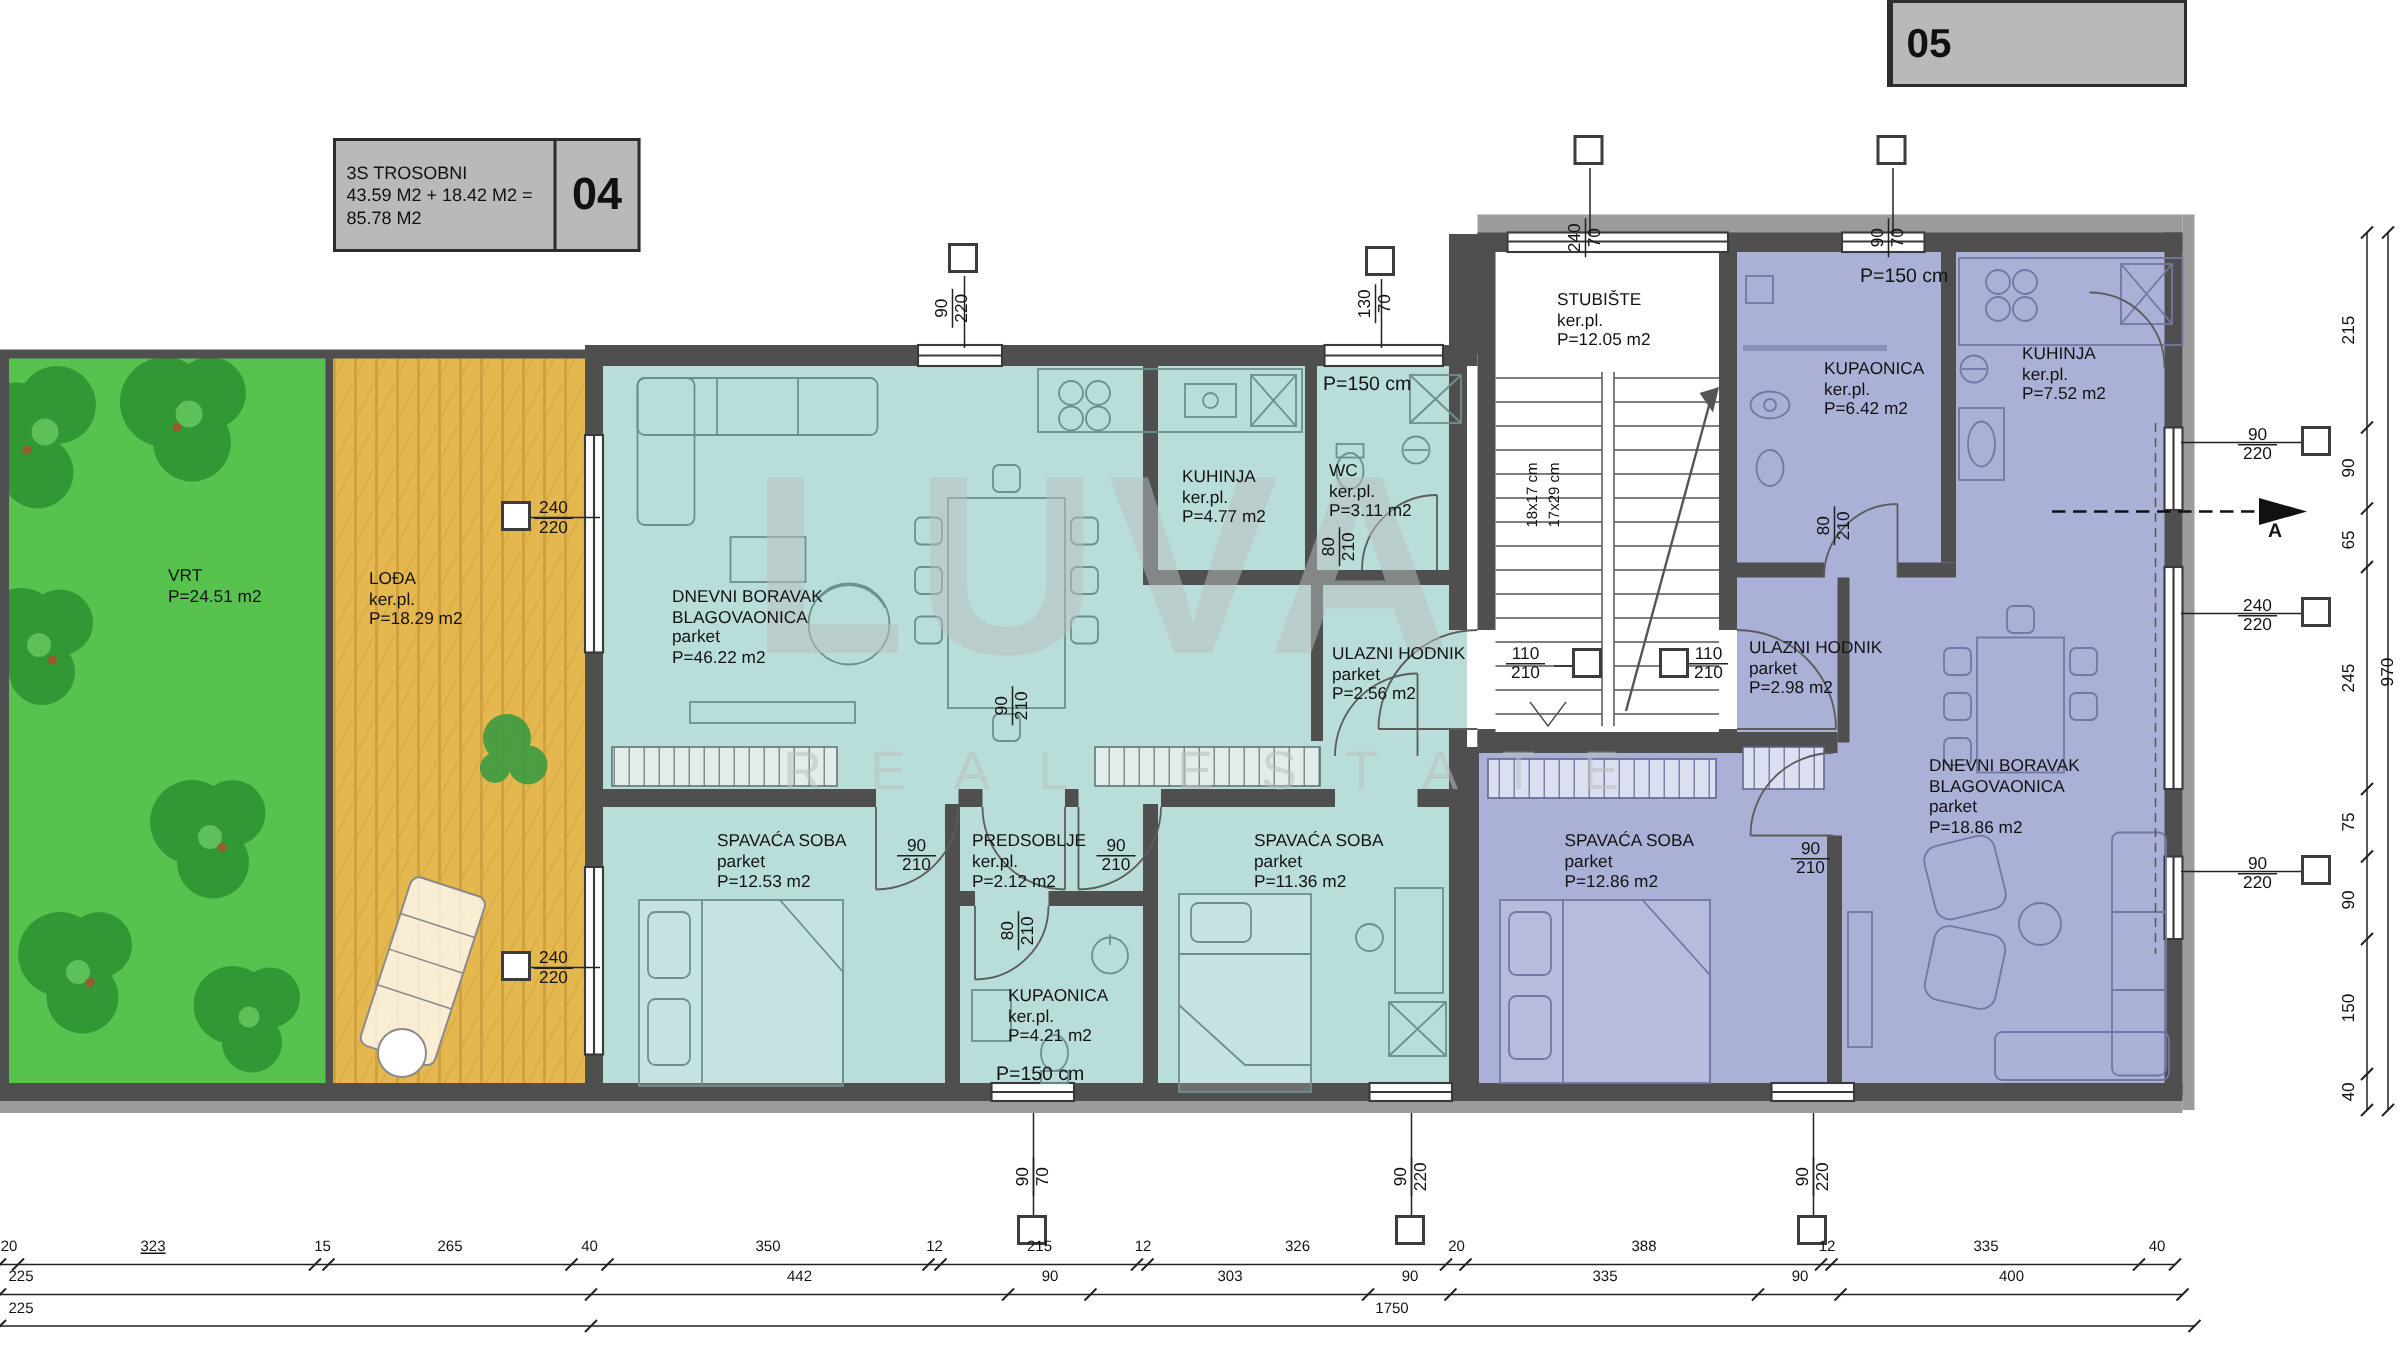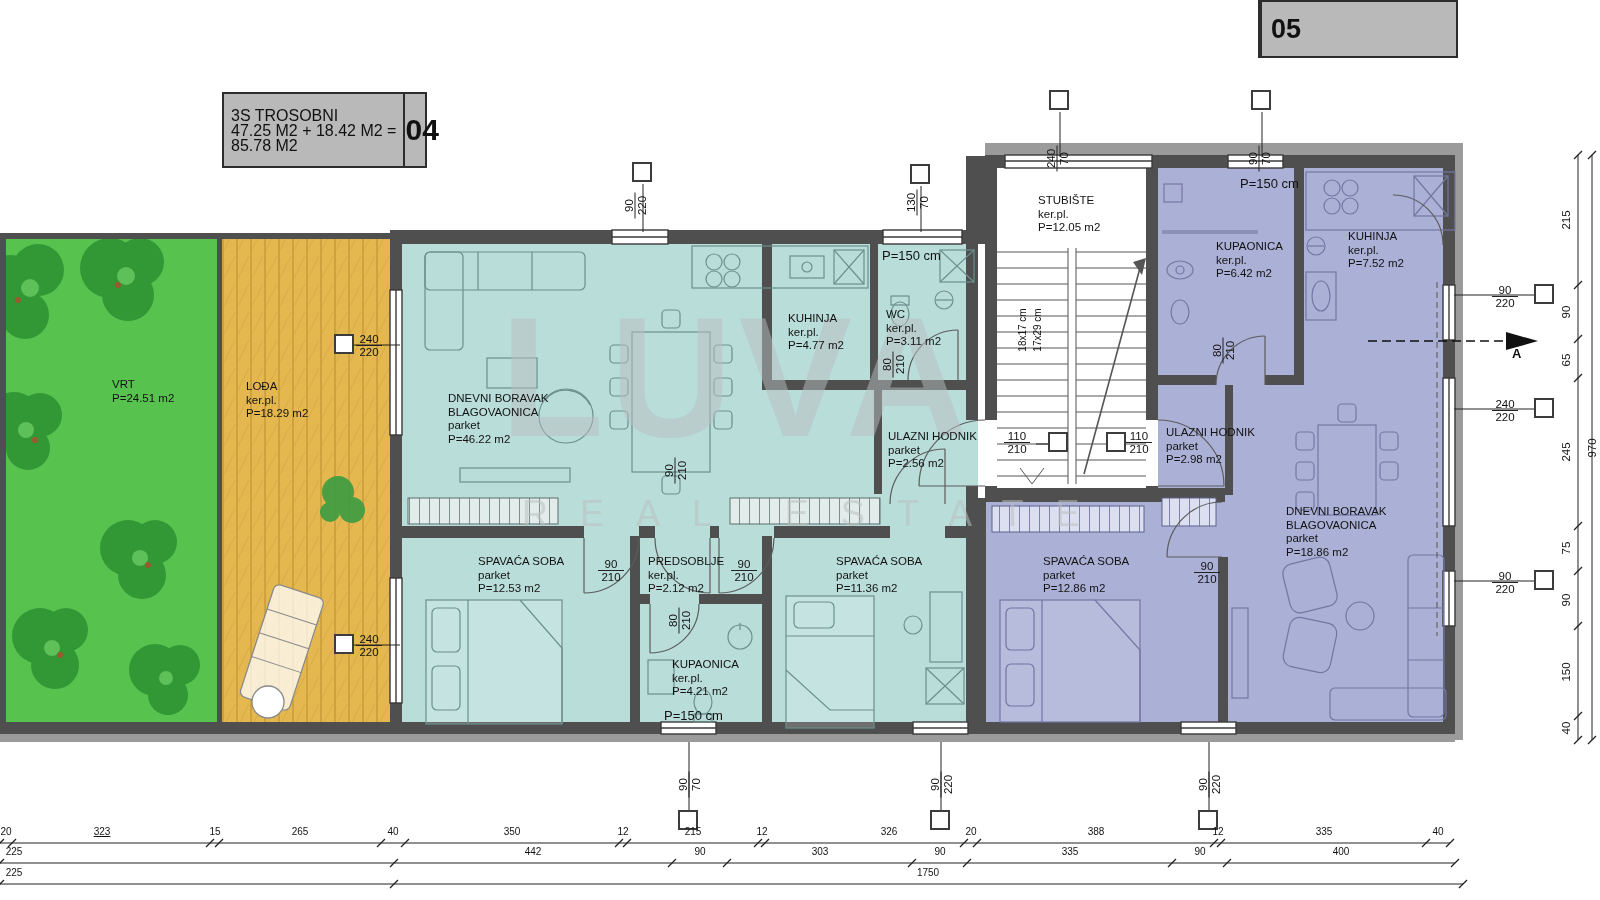--- a/index.html
+++ b/index.html
@@ -27,21 +27,21 @@
   .dimrow{position:absolute;left:0;width:100%;z-index:6;height:14px;}
   .dimrow span{position:absolute;transform:translateX(-50%);font-size:10px;color:#121212;white-space:nowrap;}
   .dimcol{position:absolute;top:0;z-index:6;}
   .dimcol span{position:absolute;transform:translate(-50%,-50%) rotate(-90deg);font-size:11.5px;color:#121212;}
   .vlab{position:absolute;transform:translate(-50%,-50%) rotate(-90deg);font-size:11.5px;z-index:6;color:#121212;white-space:nowrap;}
   .vlab.small{font-size:10px;}
   .seclab{position:absolute;font-size:13px;font-weight:bold;z-index:6;}
   
   .tbox{position:absolute;background:#b9b9b9;border:2px solid #2d2d2d;display:flex;z-index:8;box-sizing:border-box;}
   .tinfo{flex:1;display:flex;flex-direction:column;justify-content:center;padding:3px 7px;
-         font-size:16px;line-height:15px;color:#111;white-space:nowrap;}
+         font-size:12px;line-height:15px;color:#111;white-space:nowrap;}
   .tbox.small .tinfo{font-size:11.5px;line-height:14px;}
   .tnum{width:54px;border-left:2px solid #2d2d2d;display:flex;align-items:center;
         justify-content:center;font-size:30px;font-weight:bold;color:#111;}
   .tbox.small .tnum{width:48px;font-size:27px;}
 </style>
 </head>
 <body>
 
 <div id="stage">
 
@@ -438,21 +438,21 @@
     <polygon points="1506,332 1538,341 1506,350" fill="#111" stroke="none"></polygon>
   </g>
 </svg>
 
   <div class="wm1">LUVA</div>
   <div class="wm2">REAL ESTATE</div>
 
   <div class="tbox" style="left:222px;top:92px;width:205px;height:76px">
     <div class="tinfo">
       <span>3S TROSOBNI</span>
-      <span>47.25 M2 + 18.42 M2 =</span>
+      <span>43.59 M2 + 18.42 M2 =</span>
       <span>85.78 M2</span>
     </div>
     <div class="tnum">04</div>
   </div>
   <div class="tbox small" style="left:1258px;top:0;width:200px;height:58px">
     <div class="tnum">05</div>
   </div>
 
   <div class="room" style="left:112px;top:378px">
     <span>VRT</span>
@@ -667,21 +667,21 @@
   <div class="dimrow" style="top:826px">
       <span style="left: 6px;">20</span>
       <span style="left: 102px; text-decoration: underline;">323</span>
       <span style="left: 215px;">15</span>
       <span style="left: 300px;">265</span>
       <span style="left: 393px;">40</span>
       <span style="left: 512px;">350</span>
       <span style="left: 623px;">12</span>
       <span style="left: 693px;">215</span>
       <span style="left: 762px;">12</span>
-      <span style="left: 889px;">326</span>
+      <span style="left: 865px;">326</span>
       <span style="left: 971px;">20</span>
       <span style="left: 1096px;">388</span>
       <span style="left: 1218px;">12</span>
       <span style="left: 1324px;">335</span>
       <span style="left: 1438px;">40</span>
     </div>
   <div class="dimrow" style="top:846px">
       <span style="left: 14px;">225</span>
       <span style="left: 533px;">442</span>
       <span style="left: 700px;">90</span>

